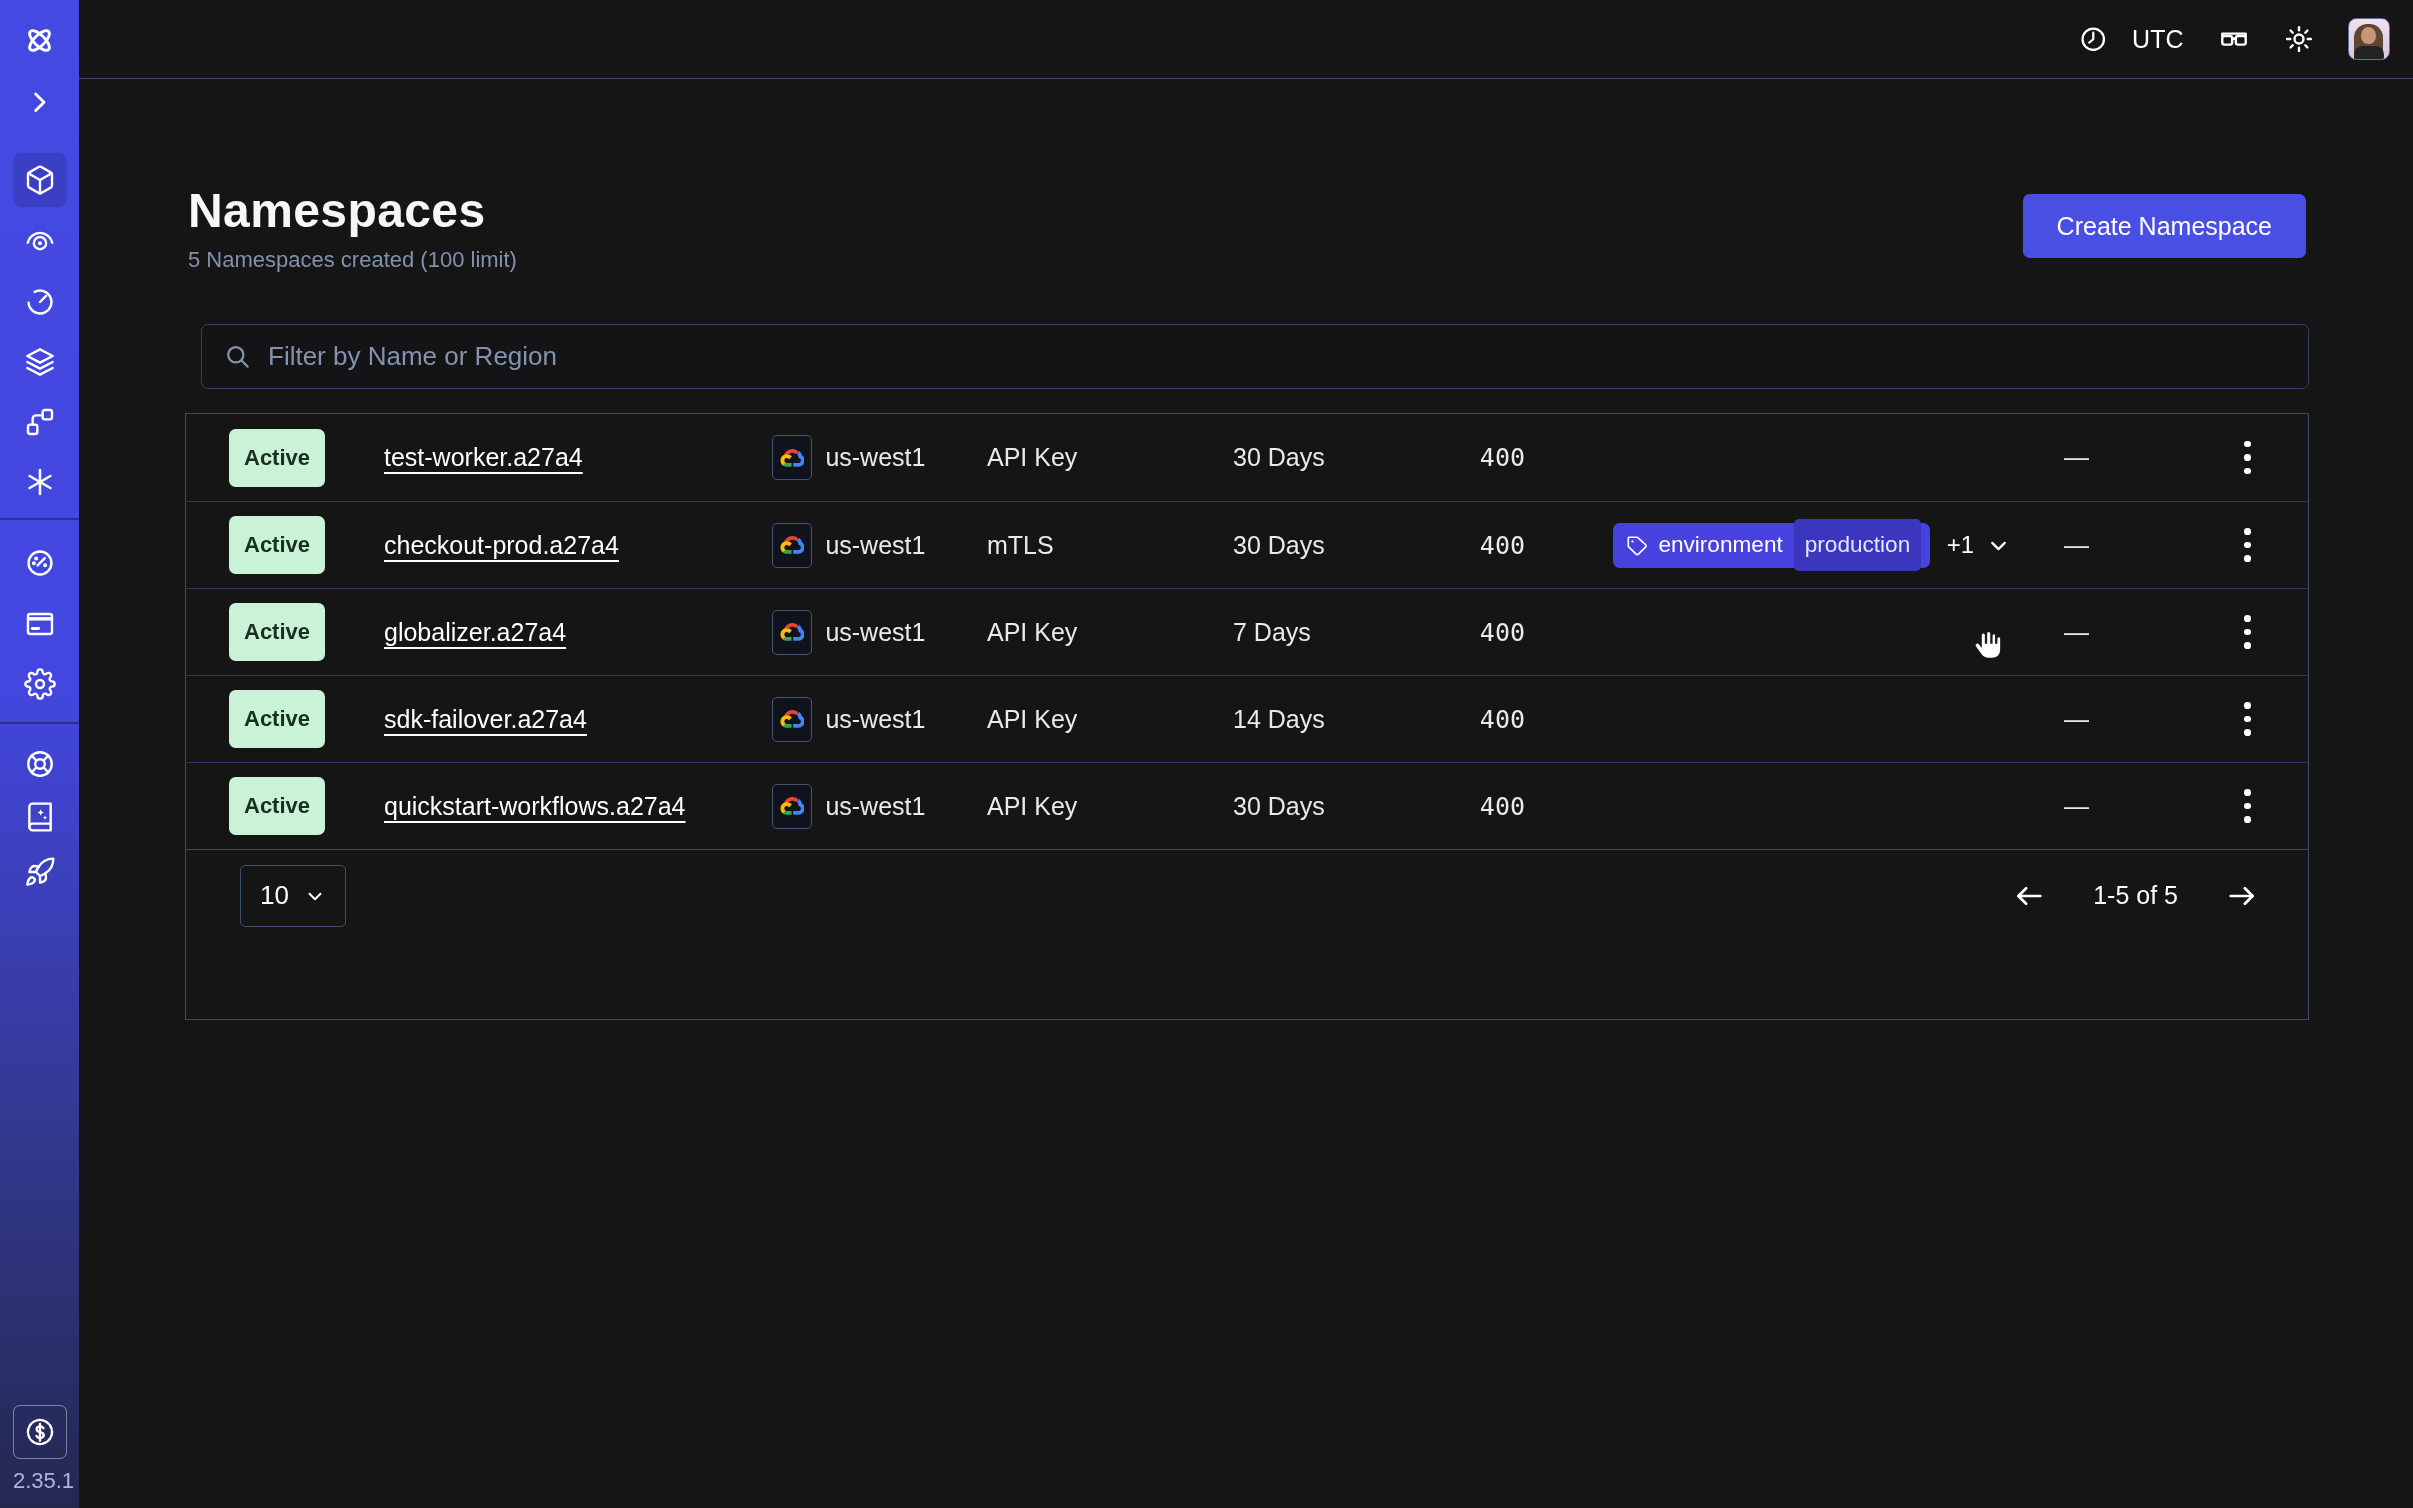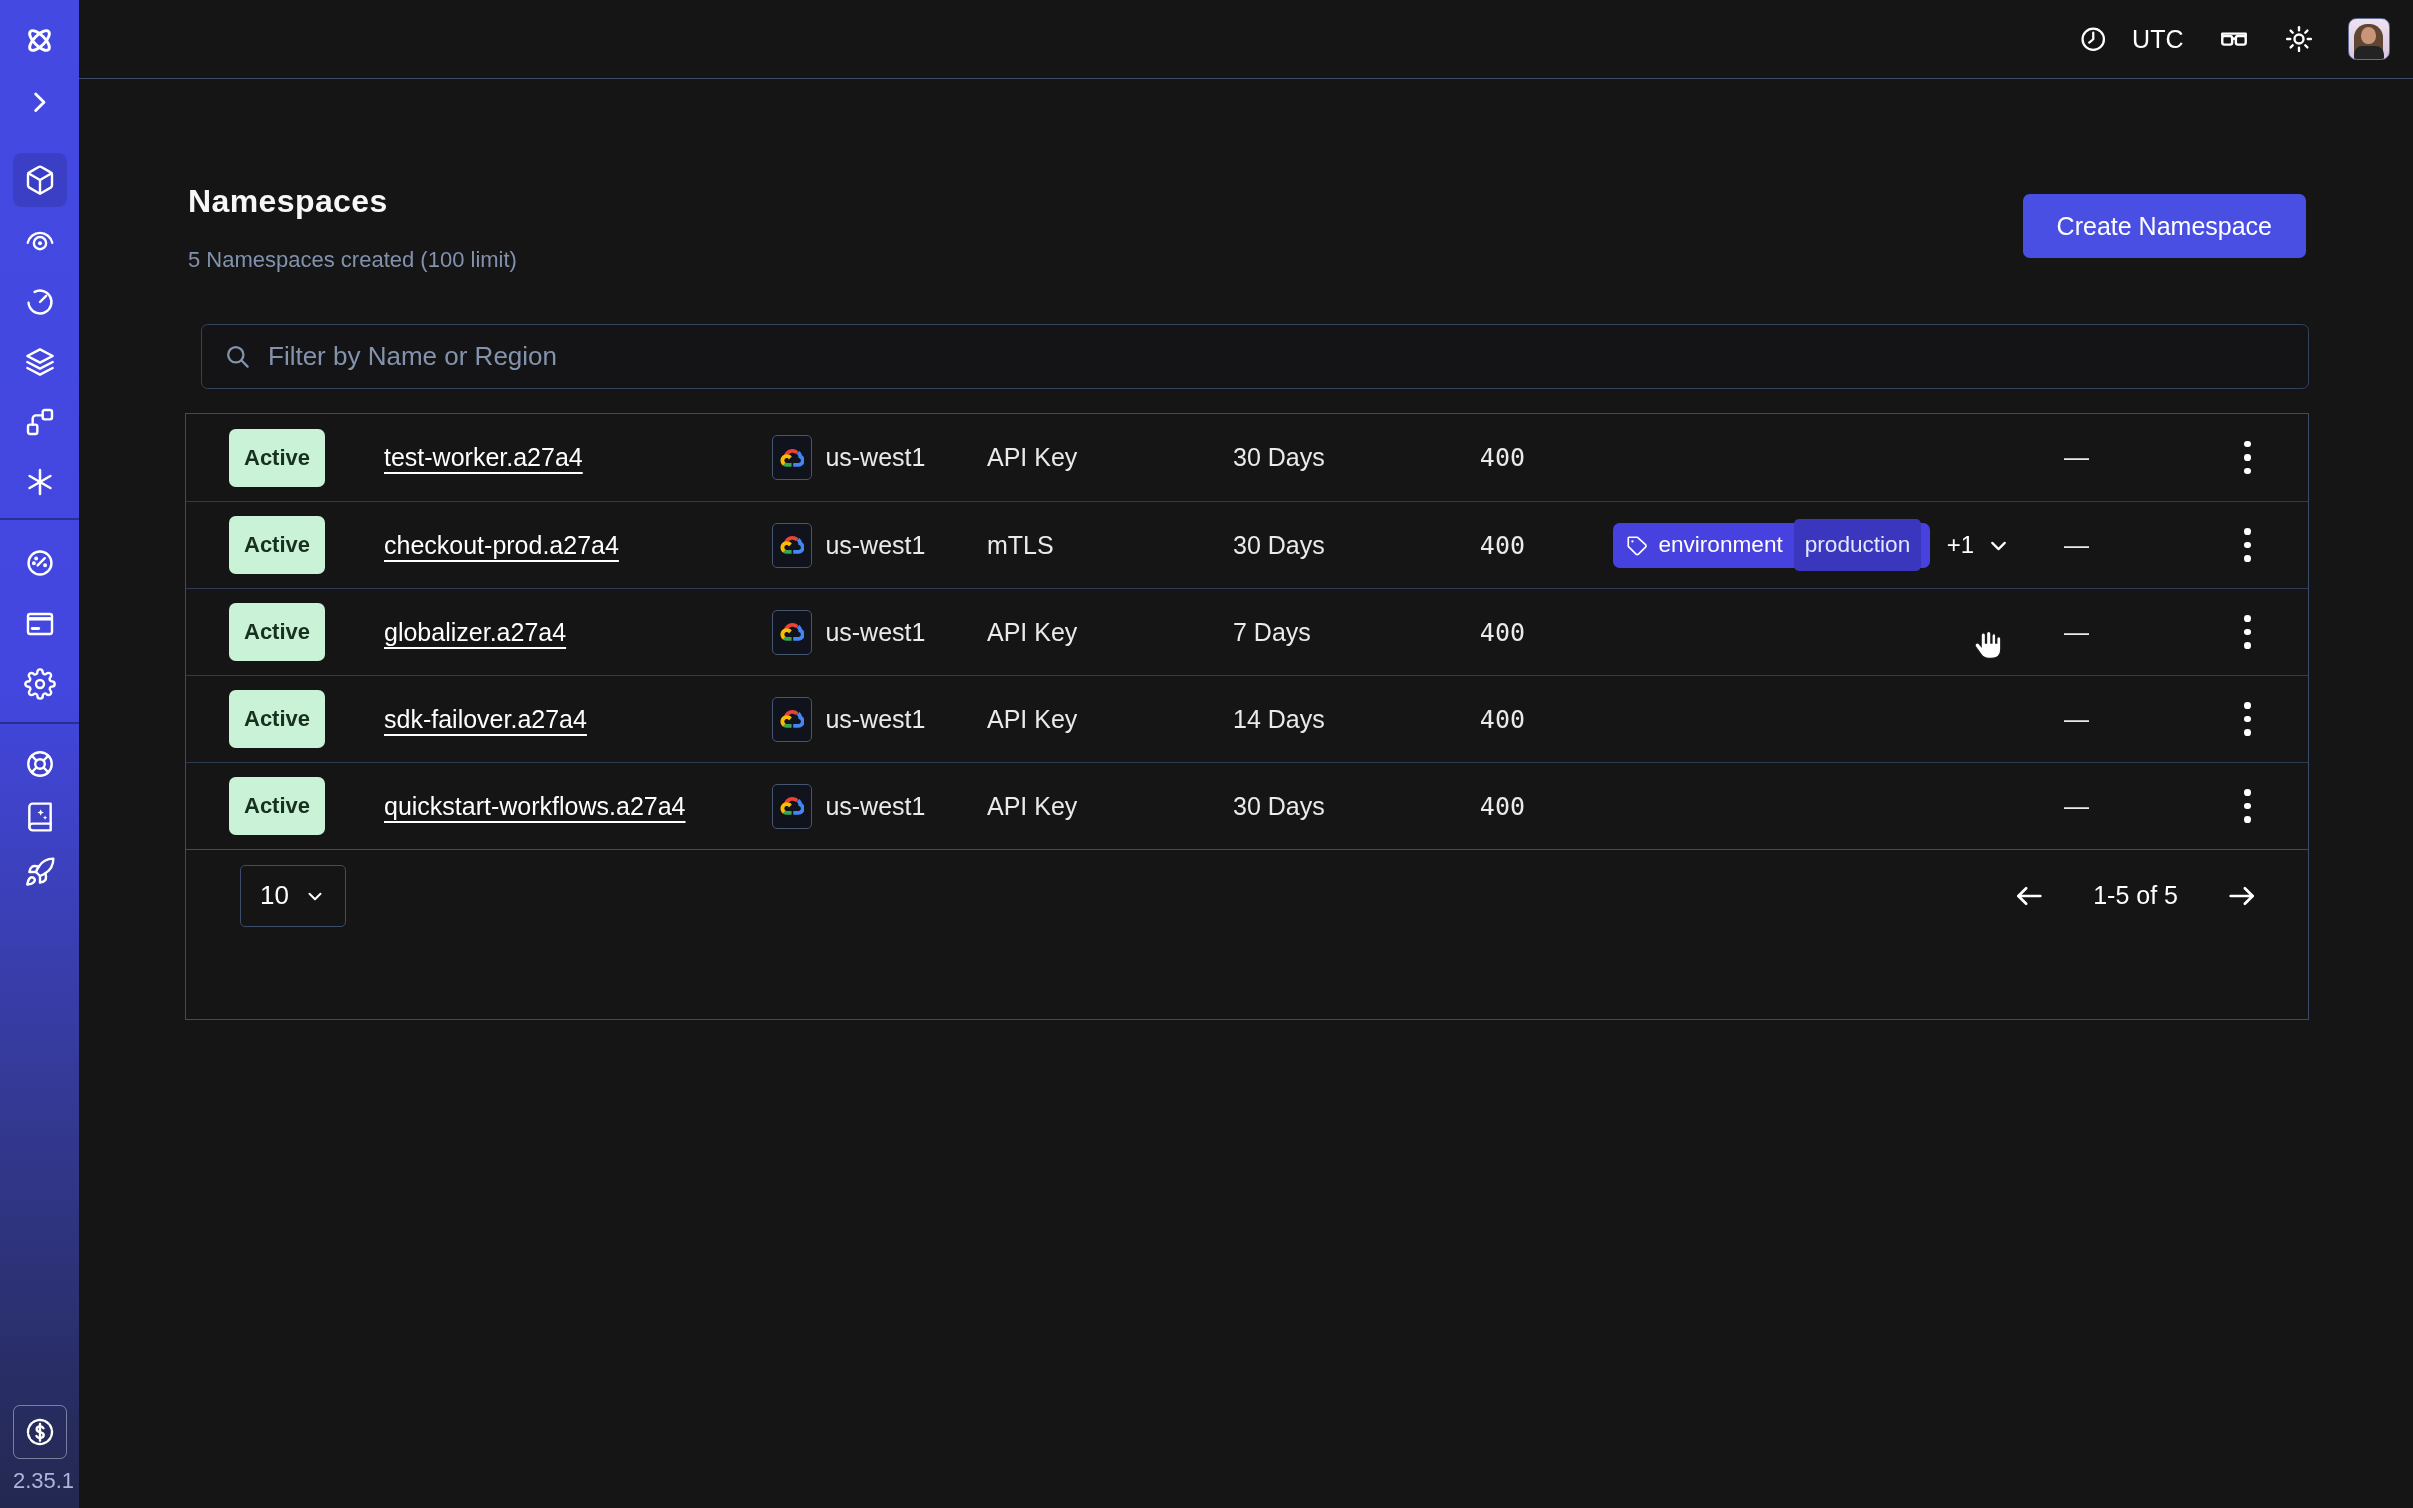--- a/index.html
+++ b/index.html
@@ -49,21 +49,21 @@
     width:42px; height:42px; border-radius:8.4px; border:1.7px solid #5d6e97;
     overflow:hidden; position:relative; cursor:pointer;
     background:linear-gradient(180deg,#efe2ef 0%,#d9c6e0 100%);
   }
   .avatar .hair { position:absolute; left:5.9px; top:5px; width:28.5px; height:37px; background:#5f4632; border-radius:13.4px 13.4px 8.4px 8.4px; }
   .avatar .face { position:absolute; left:12.6px; top:8.4px; width:15px; height:17px; background:#c99579; border-radius:50% 50% 45% 45%; }
   .avatar .shirt { position:absolute; left:5px; top:27px; width:30px; height:15px; background:#232323; border-radius:8.4px 8.4px 0 0; }
 
   
   .main { position:absolute; left:79px; top:79px; right:0; bottom:0; }
-  .page-title { position:absolute; left:109px; top:104px; font-size:32px; font-weight:700; color:#f7f7f7; letter-spacing:0.4px; }
+  .page-title { position:absolute; left:109px; top:104px; font-size:48px; font-weight:700; color:#f7f7f7; letter-spacing:0.4px; }
   .page-subtitle { position:absolute; left:109px; top:168px; font-size:22px; color:#8292ad; }
   .create-btn {
     position:absolute; right:107px; top:115px; height:64px; padding:0 34px;
     background:#4a4fe4; border:none; border-radius:6.7px; cursor:pointer;
     color:#fff; font-size:25px; font-family:inherit;
     display:flex; align-items:center;
   }
 
   .search-box {
     position:absolute; left:122px; right:104px; top:245px; height:65px;

